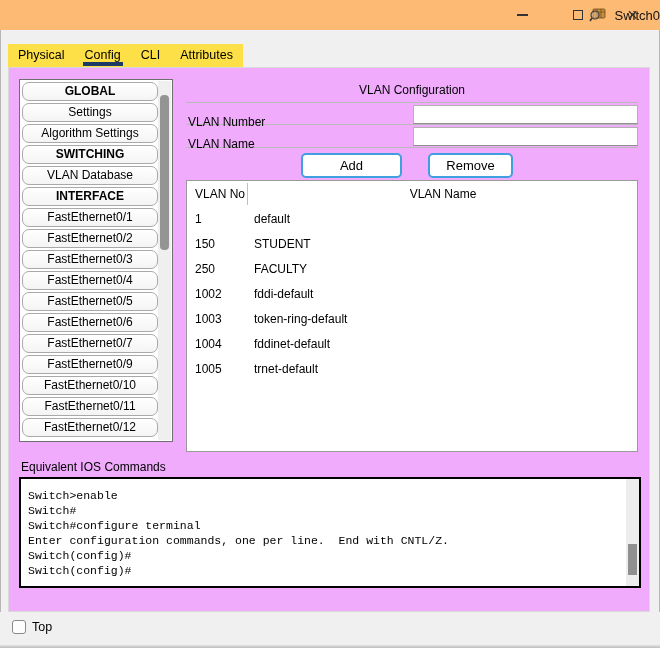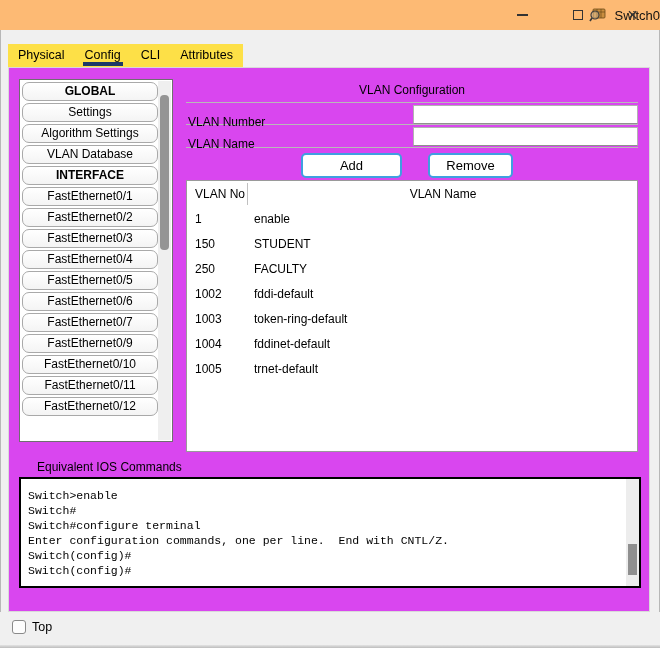--- a/index.html
+++ b/index.html
@@ -34,21 +34,21 @@
     color:#000; position:relative; cursor:default;
   }
   .tab.active::after {
     content:""; position:absolute; left:8px; right:8px; bottom:1px; height:4px;
     background: linear-gradient(180deg, var(--tab-underline) 0 70%, transparent 70% 78%, var(--tab-underline) 78% 100%);
   }
 
   
   .pane {
     position:absolute; left:8px; top:67px; width:642px; height:545px;
-    background:#d946ef; border:1px solid #d9d9d9;
+    background:#f0abfc; border:1px solid #d9d9d9;
   }
 
   
   .sidebar {
     position:absolute; left:10px; top:11px; width:154px; height:363px;
     border:1px solid #6f6f6f; background:#ffffff; overflow:hidden;
   }
   .side-list {
     position:absolute; left:2px; top:2px; width:136px;
     display:flex; flex-direction:column; gap:2px;
@@ -107,21 +107,21 @@
   }
   .vt-col-name {
     position:absolute; left:62px; top:2px; right:0; height:22px;
     text-align:center; font-size:12px; color:#000; line-height:22px;
   }
   .vt-row { position:relative; height:25px; cursor:default; }
   .vt-no { position:absolute; left:8px; top:5px; font-size:12px; color:#000; }
   .vt-name { position:absolute; left:67px; top:5px; font-size:12px; color:#000; }
 
   
-  .ios-label { position:absolute; left:28px; top:392px; font-size:12px; color:#000; }
+  .ios-label { position:absolute; left:12px; top:392px; font-size:12px; color:#000; }
   .terminal {
     position:absolute; left:10px; top:409px; width:622px; height:111px;
     border:2px solid #000; background:#fff; overflow:hidden;
   }
   .term-lines {
     position:absolute; left:7px; top:9px; right:18px;
     font-family:"Liberation Mono", monospace; font-size:11.5px; line-height:15px;
     color:#000; white-space:pre;
   }
   .term-scroll {
@@ -178,20 +178,21 @@
     <div class="tab">Attributes</div>
   </div>
 
 <div class="pane">
 
   <div class="sidebar">
     <div class="side-list" id="side-list">
         <div class="side-btn header">GLOBAL</div>
         <div class="side-btn">Settings</div>
         <div class="side-btn">Algorithm Settings</div>
+        <div class="side-btn header">SWITCHING</div>
         <div class="side-btn">VLAN Database</div>
         <div class="side-btn header">INTERFACE</div>
         <div class="side-btn">FastEthernet0/1</div>
         <div class="side-btn">FastEthernet0/2</div>
         <div class="side-btn">FastEthernet0/3</div>
         <div class="side-btn">FastEthernet0/4</div>
         <div class="side-btn">FastEthernet0/5</div>
         <div class="side-btn">FastEthernet0/6</div>
         <div class="side-btn">FastEthernet0/7</div>
         <div class="side-btn">FastEthernet0/9</div>
@@ -223,21 +224,21 @@
   </div>
 
   <div class="vlan-table">
     <div class="vt-header">
       <div class="vt-col-no">VLAN No</div>
       <div class="vt-col-name">VLAN Name</div>
     </div>
     <div id="vlan-rows">
         <div class="vt-row">
           <span class="vt-no">1</span>
-          <span class="vt-name">enable</span>
+          <span class="vt-name">default</span>
         </div>
         <div class="vt-row">
           <span class="vt-no">150</span>
           <span class="vt-name">STUDENT</span>
         </div>
         <div class="vt-row">
           <span class="vt-no">250</span>
           <span class="vt-name">FACULTY</span>
         </div>
         <div class="vt-row">

